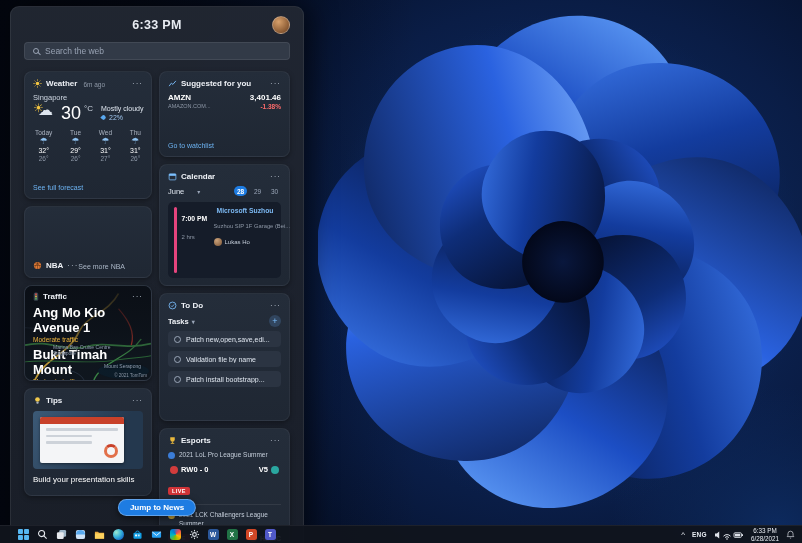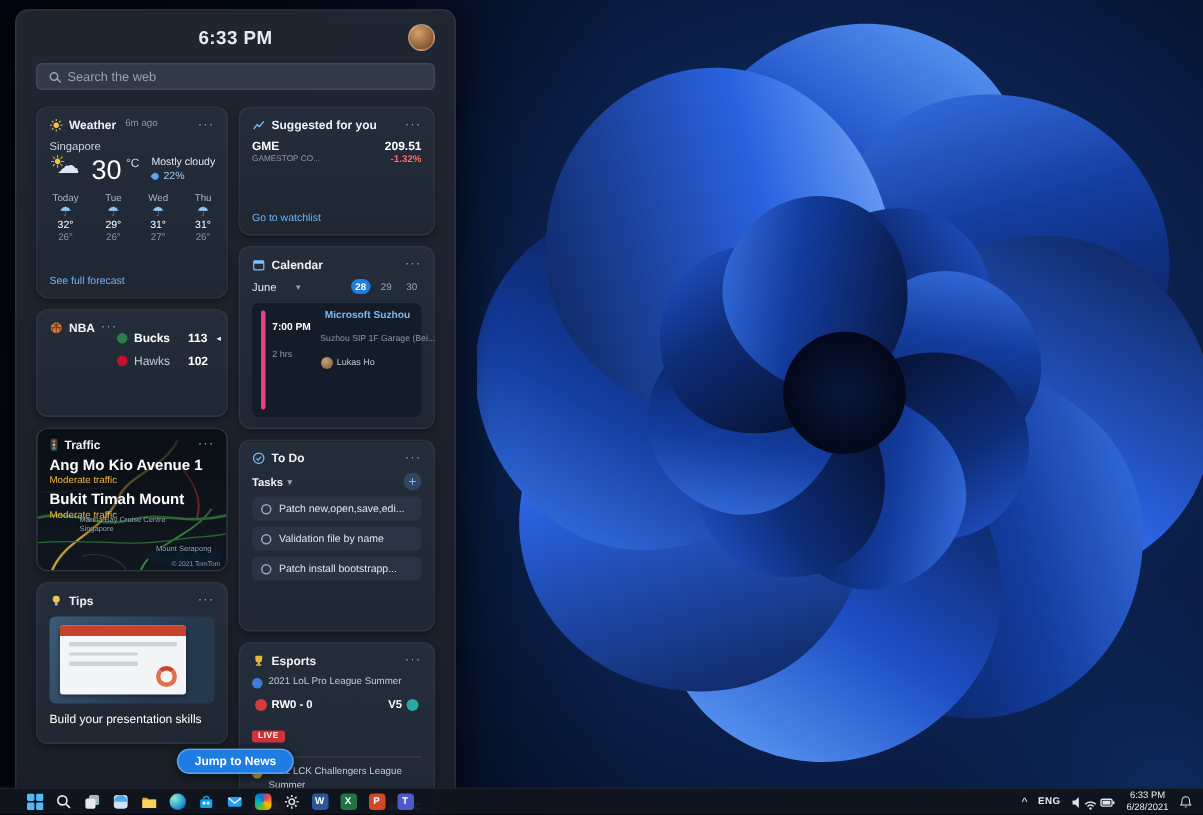--- a/index.html
+++ b/index.html
@@ -28,21 +28,21 @@
 .mag{width:6px;height:6px;border:1.2px solid #98a2b3;border-radius:50%;position:relative;flex:none}
 .mag::after{content:"";position:absolute;width:4px;height:1.2px;background:#98a2b3;transform:rotate(45deg);right:-3.2px;bottom:-1.4px}
 .search input{flex:1;background:none;border:none;outline:none;color:#cdd5e0;font-size:8.5px}
 .search input::placeholder{color:#98a2b3}
 .cols{display:flex;gap:7px;margin-top:11px}
 .col{display:flex;flex-direction:column;gap:7px}
 .col.l{width:128px;flex:none}.col.r{flex:1;min-width:0}
 
 .card{background:linear-gradient(#242d3a,#1f2733);border:1px solid rgba(255,255,255,.05);border-radius:8px;
  padding:7px 8px;box-shadow:0 2px 5px rgba(0,0,0,.35);position:relative}
-.ch{display:flex;align-items:flex-start;gap:4px;font-size:8px;font-weight:700;color:#eef1f6}
+.ch{display:flex;align-items:flex-end;gap:4px;font-size:8px;font-weight:700;color:#eef1f6}
 .ch .meta{font-weight:400;color:#8d97a6;font-size:6.5px;margin-left:2px}
 .more{margin-left:auto;background:none;border:none;color:#aab3c0;font-size:8px;line-height:1;cursor:pointer;letter-spacing:1px;padding:0}
 
 
 .weather{height:128px;display:flex;flex-direction:column}
 .wloc{font-size:7.5px;color:#cdd5e0;margin-top:5px}
 .wcur{display:flex;align-items:center;gap:3px;margin-top:2px}
 .wbig{position:relative;width:25px;height:17px;flex:none}
 .wbig .sun{position:absolute;left:0;top:-4px;color:#f4c542;font-size:12px;font-style:normal}
 .wbig .cld{position:absolute;left:5px;top:-4px;color:#dfe6ef;font-size:15px;font-style:normal}
@@ -74,21 +74,21 @@
 .nstat{width:30px;display:flex;flex-direction:column;align-items:flex-end;gap:2px;font-size:6.5px;color:#dfe6ef}
 .nstat .d2{color:#8d97a6;font-size:6px}
 .nlink{margin-top:auto;text-align:center;font-size:7px;color:#aab6c6;cursor:pointer}
 
 
 .traffic{height:96px;padding:0;overflow:hidden}
 .map{position:absolute;inset:0;width:100%;height:100%}
 .tshade{position:absolute;inset:0;background:linear-gradient(180deg,rgba(10,14,21,.9) 0%,rgba(10,14,21,.55) 48%,rgba(10,14,21,.1) 78%)}
 .thead{position:relative;padding:6px 8px 0;z-index:1}
 .tinfo{position:relative;padding:4px 8px 0;display:flex;flex-direction:column;z-index:1}
-.rname{font-size:10px;font-weight:700;color:#fff}
+.rname{font-size:13px;font-weight:700;color:#fff}
 .rstat{font-size:6.5px;margin:1px 0 4px}
 .mlabel{position:absolute;font-size:5px;color:#93a3b8;text-shadow:0 0 2px #000;z-index:1}
 .l1{left:28px;bottom:24px;width:58px;line-height:1.25}
 .l2{right:10px;bottom:11px}
 .mattr{position:absolute;right:4px;bottom:2px;font-size:4.5px;color:#8d97a6;z-index:1}
 
 
 .tips{height:108px;display:flex;flex-direction:column}
 .thumb{margin-top:6px;height:58px;border-radius:4px;background:linear-gradient(120deg,#3c5a77,#24384e 70%);position:relative;overflow:hidden;cursor:pointer}
 .twin{position:absolute;left:7px;top:6px;width:84px;height:46px;background:#f4f5f7;border-radius:2px;box-shadow:0 1px 3px rgba(0,0,0,.45)}
@@ -316,39 +316,20 @@
 
         <div class="card nba">
           <div class="ch">
             <svg width="9" height="9" viewBox="0 0 12 12">
                 <circle cx="6" cy="6" r="4.8" fill="#e07b39"></circle>
                 <path d="M1.2,6 h9.6 M6,1.2 v9.6 M2.5,2.5 a7,7 0 0 1 7,7 M9.5,2.5 a7,7 0 0 0 -7,7" stroke="#5b2f12" stroke-width=".7" fill="none"></path>
               </svg>
             <span>NBA</span>
             <button class="more">···</button>
           </div>
-          <div class="nbody">
-            <div class="nteams">
-              <div class="nrow">
-                <i class="tl bucks"></i>
-                <span class="tn">Bucks</span>
-                <span class="ts">113</span>
-                <span class="win">◄</span>
-              </div>
-              <div class="nrow dim">
-                <i class="tl hawks"></i>
-                <span class="tn">Hawks</span>
-                <span class="ts">102</span>
-              </div>
-            </div>
-            <div class="nstat">
-              <span>Final</span>
-              <span class="d2">Jun 28</span>
-            </div>
-          </div>
           <a class="nlink">See more NBA</a>
         </div>
 
         <div class="card traffic">
           <svg class="map" viewBox="0 0 128 124" preserveAspectRatio="none">
             <rect width="128" height="124" fill="#10171f"></rect>
             <path d="M0,78 C25,70 40,88 62,80 C85,72 100,85 128,76" stroke="#3f8f4a" stroke-width="2.4" fill="none"></path>
             <path d="M10,124 C20,95 45,90 55,60 C62,40 85,35 95,10" stroke="#d3a93c" stroke-width="1.8" fill="none"></path>
             <path d="M70,124 C78,100 105,95 118,70" stroke="#3f8f4a" stroke-width="1.5" fill="none"></path>
             <path d="M0,100 C30,96 60,104 90,98 C110,94 120,95 128,92" stroke="#2e6e3a" stroke-width="1.1" fill="none"></path>
@@ -406,26 +387,26 @@
         <div class="card stocks">
           <div class="ch">
             <svg width="9" height="9" viewBox="0 0 12 12">
                 <path d="M1.5,9.5 4.5,5.5 6.5,7.2 10.5,2.5" stroke="#7cc0ff" stroke-width="1.2" fill="none"></path>
               </svg>
             <span>Suggested for you</span>
             <button class="more">···</button>
           </div>
           <div class="srow">
             <div>
-                <span class="ssym">GME</span>
-                <span class="sname">GAMESTOP CO...</span>
+                <span class="ssym">AMZN</span>
+                <span class="sname">AMAZON.COM...</span>
               </div>
             <div>
-                <span class="sprice">209.51</span>
-                <span class="schg" style="color: rgb(255, 107, 107);">-1.32%</span>
+                <span class="sprice">3,401.46</span>
+                <span class="schg" style="color: rgb(255, 107, 107);">-1.38%</span>
               </div>
           </div>
           <a class="slink">Go to watchlist</a>
         </div>
 
         <div class="card calendar">
           <div class="ch">
             <svg width="9" height="9" viewBox="0 0 12 12">
                 <rect x="1.5" y="2.5" width="9" height="8" rx="1" fill="none" stroke="#7cc0ff" stroke-width="1"></rect>
                 <rect x="1.5" y="2.5" width="9" height="2.6" fill="#7cc0ff"></rect>

